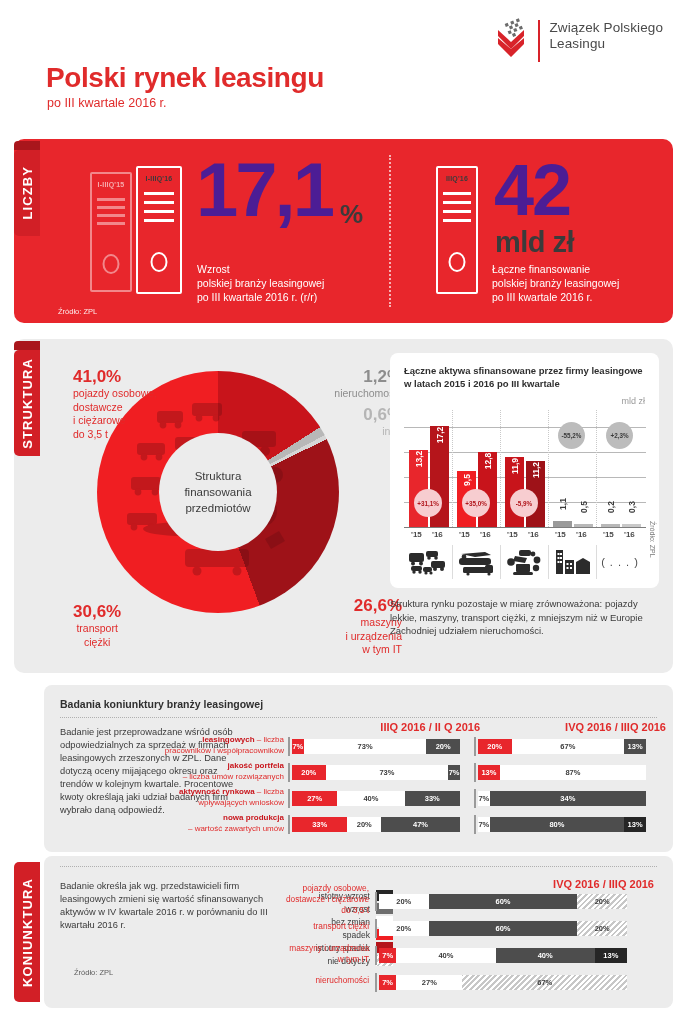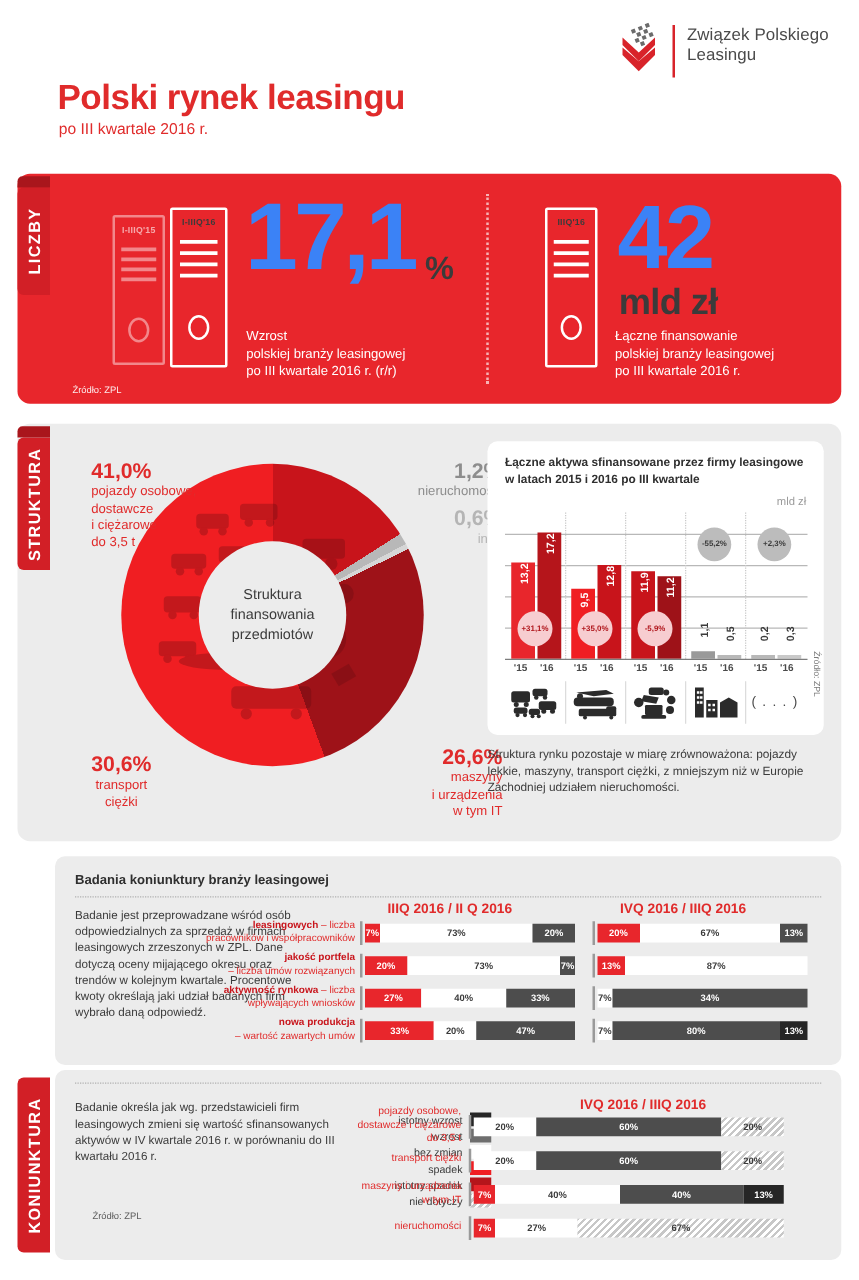--- a/index.html
+++ b/index.html
@@ -44,21 +44,21 @@
   .binder.ghost { border-color:rgba(255,255,255,.45); }
   .binder .blab { position:absolute; top:7px; left:0; width:100%; text-align:center;
      font-size:7px; font-weight:bold; letter-spacing:.2px; }
   .binder .line { position:absolute; left:14%; width:72%; height:3px; background:#fff; }
   .binder.ghost .line, .binder.ghost .blab { background:rgba(255,255,255,.45); }
   .binder.ghost .blab { background:none; color:rgba(255,255,255,.6); }
   .binder .ring { position:absolute; left:50%; transform:translateX(-50%);
      width:17px; height:20px; border:2.5px solid #fff; border-radius:50%; }
   .binder.ghost .ring { border-color:rgba(255,255,255,.45); }
 
-  .bignum { position:absolute; font-weight:bold; color:#3b82f6; line-height:.9; }
+  .bignum { position:absolute; font-weight:bold; color:#4c1d95; line-height:.9; }
   .n171 { left:196px; top:156px; font-size:76px; letter-spacing:-3px; }
   .pct  { position:absolute; left:340px; top:199px; font-size:26px; font-weight:bold; }
   .n42  { left:494px; top:158px; font-size:72px; letter-spacing:-2px; }
   .mldzl{ position:absolute; left:495px; top:226px; font-size:29px; font-weight:bold; letter-spacing:-.5px; }
   .capt { position:absolute; font-size:10.5px; line-height:14px; color:#fff; }
   .c1 { left:197px; top:262px; }
   .c2 { left:492px; top:262px; }
   .zrodlo-w { position:absolute; left:58px; top:307px; font-size:7.5px; color:rgba(255,255,255,.9); }
 
   
@@ -129,21 +129,21 @@
   .sdiv { position:absolute; width:2px; background:#9a9a9a; }
   .sbar { position:absolute; height:15px; display:flex; }
   .seg { height:15px; display:flex; align-items:center; justify-content:center;
      font-size:7.5px; font-weight:bold; }
   .seg.red  { background:#e8262c; color:#fff; }
   .seg.wht  { background:#ffffff; color:#3b3b3b; }
   .seg.dgry { background:#4d4d4d; color:#fff; }
   .seg.blk  { background:#262626; color:#fff; }
   .seg.hatch{ background:
       repeating-linear-gradient(-45deg,#ffffff 0 2px,#c7c7c7 2px 4px); color:#3b3b3b; }
-  .colhead { position:absolute; font-size:11px; font-weight:bold; color:#e02b2b; text-align:left; }
+  .colhead { position:absolute; font-size:11px; font-weight:bold; color:#e02b2b; text-align:right; }
 
   
   .koniunktura { position:absolute; left:44px; top:856px; width:629px; height:152px;
      background:#ececec; border-radius:8px; }
   .kn-text { position:absolute; left:16px; top:24px; width:210px;
      font-size:9.3px; line-height:13px; color:#3b3b3b; }
   .zrodlo-k { position:absolute; left:30px; top:112px; font-size:7.5px; color:#5d5d5d; }
   .legend { position:absolute; left:237px; top:33px; width:112px; }
   .legrow { display:flex; align-items:center; justify-content:flex-end; gap:6px; height:13px; }
   .legrow .lt { font-size:8.5px; color:#3b3b3b; }

